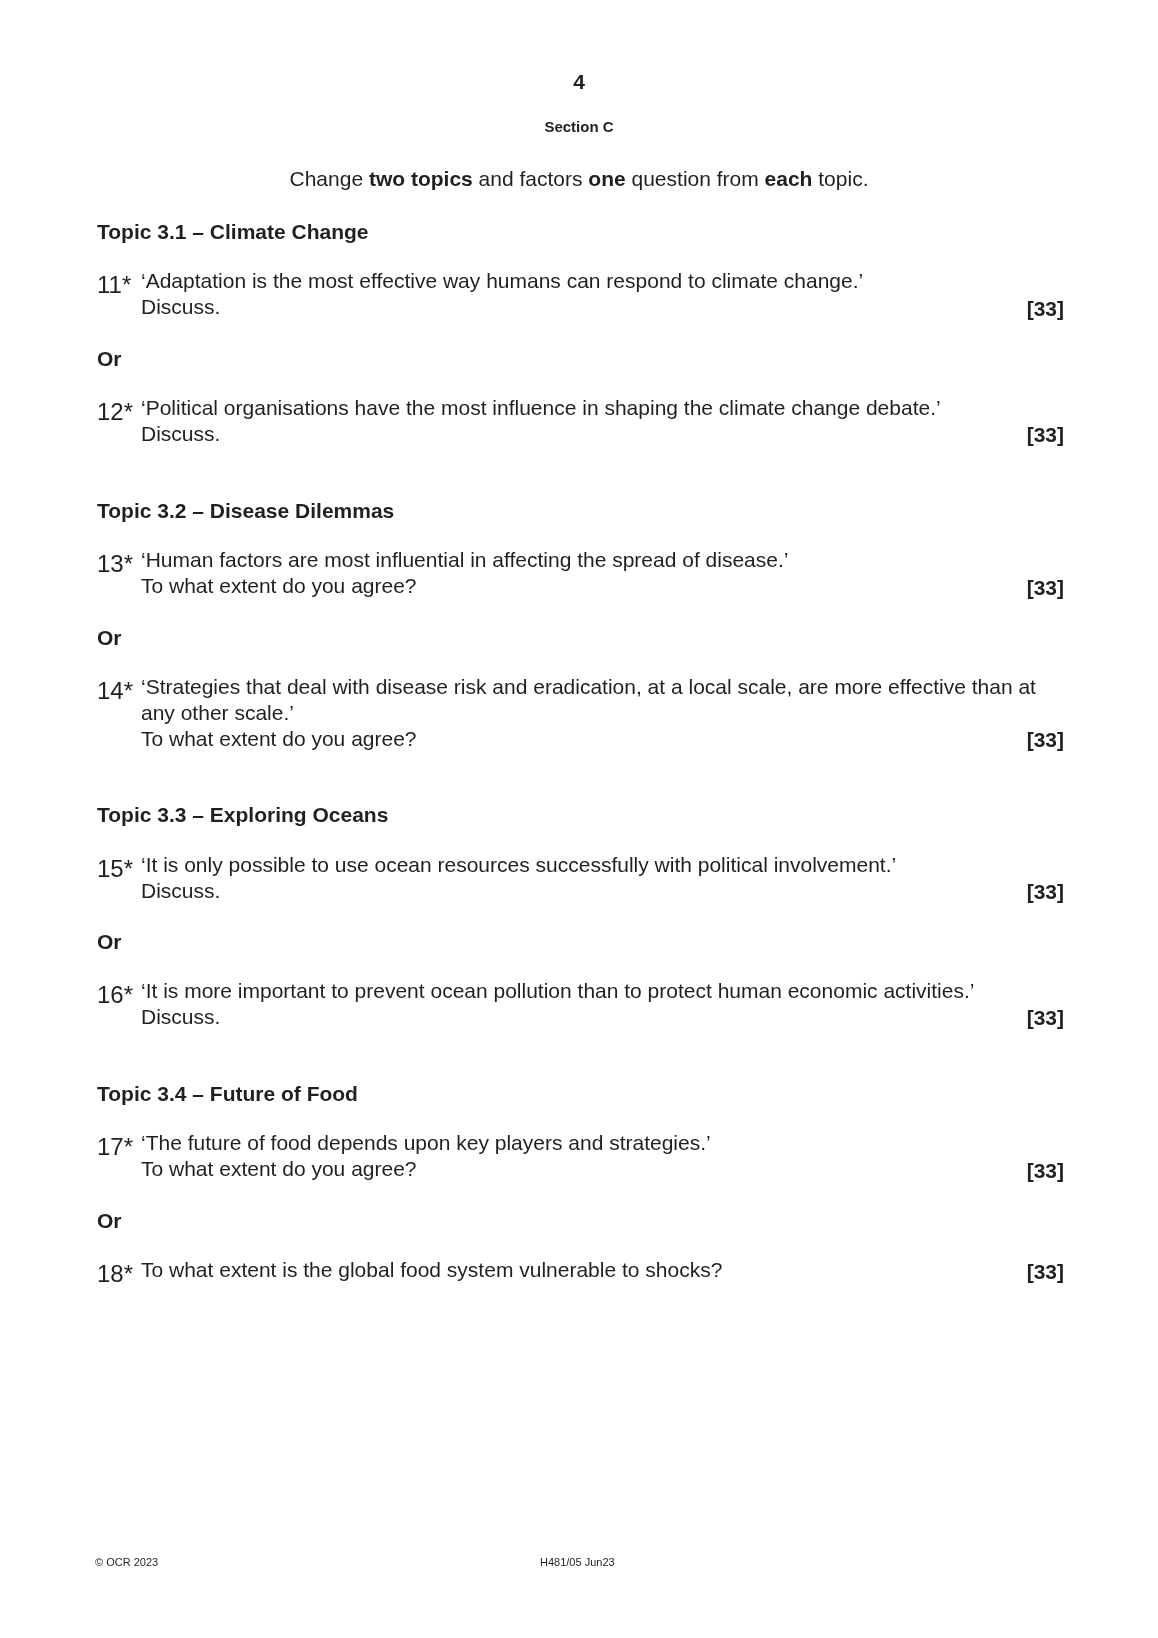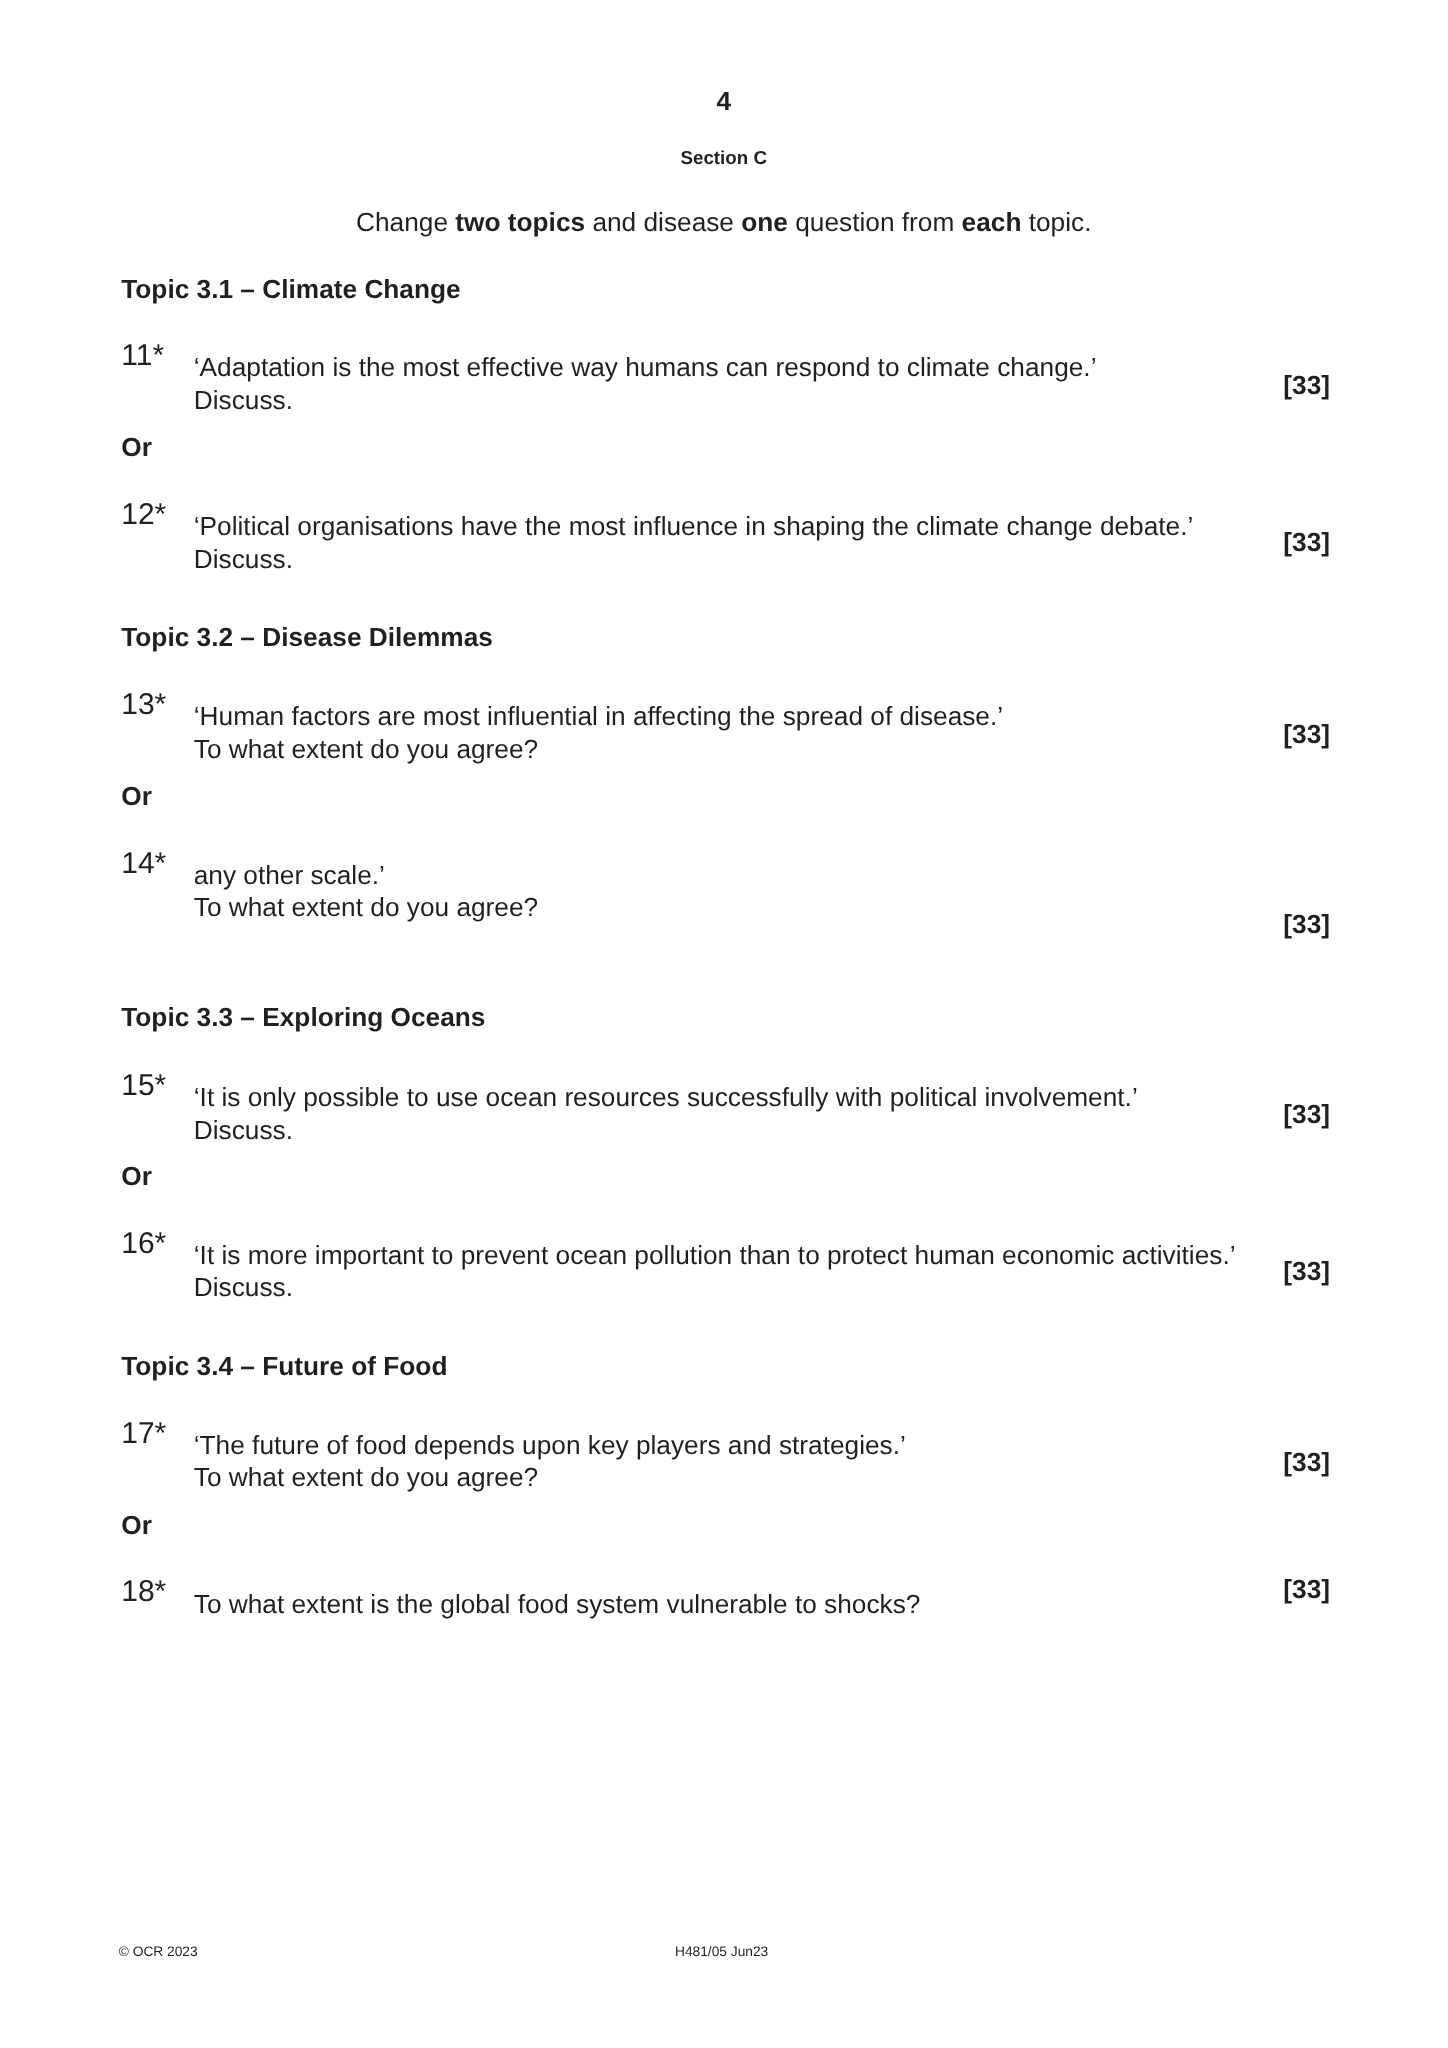--- a/index.html
+++ b/index.html
@@ -8,32 +8,32 @@
     font-family: "Liberation Sans", sans-serif; color: #231f20;
   }
   .abs { position: absolute; }
   .center { left: 0; width: 1158px; text-align: center; }
   .page-num { top: 70px; font-size: 21px; font-weight: bold; }
   .section-title { top: 118px; font-size: 15px; font-weight: bold; }
   .instruction { top: 167px; font-size: 21px; }
   .instruction b { font-weight: bold; }
   .topic { left: 97px; font-size: 21px; font-weight: bold; text-align: center; }
   .qnum { left: 97px; font-size: 24px; font-weight: normal; }
-  .qtext { left: 155px; font-size: 21px; line-height: 26px; width: 920px; margin-top: 14px; }
+  .qtext { left: 141px; font-size: 21px; line-height: 26px; width: 920px; }
   .marks { right: 94px; font-size: 21px; font-weight: bold; }
   .or { left: 97px; font-size: 21px; font-weight: bold; }
   .footer { top: 1556px; font-size: 11px; text-align: right; }
 </style>
 </head>
 <body>
 
 <div class="abs center page-num">4</div>
 <div class="abs center section-title">Section C</div>
 <div class="abs center instruction">
-  <span>Change </span><b>two topics</b><span> and disease </span><b>one</b><span> question from </span><b>each</b><span> topic.</span>
+  <span>Change </span><b>two topics</b><span> and factors </span><b>one</b><span> question from </span><b>each</b><span> topic.</span>
 </div>
 
 <div class="abs topic" style="top:220px">Topic 3.1 – Climate Change</div>
 
 <div class="abs qnum" style="top:271px">11*</div>
 <div class="abs qtext" style="top:268px">
   <div>‘Adaptation is the most effective way humans can respond to climate change.’</div>
   <div>Discuss.</div>
 </div>
 <div class="abs marks" style="top:297px">[33]</div>
@@ -53,20 +53,21 @@
 <div class="abs qtext" style="top:547px">
   <div>‘Human factors are most influential in affecting the spread of disease.’</div>
   <div>To what extent do you agree?</div>
 </div>
 <div class="abs marks" style="top:576px">[33]</div>
 
 <div class="abs or" style="top:626px">Or</div>
 
 <div class="abs qnum" style="top:677px">14*</div>
 <div class="abs qtext" style="top:674px; width:940px">
+  <div>‘Strategies that deal with disease risk and eradication, at a local scale, are more effective than at</div>
   <div>any other scale.’</div>
   <div>To what extent do you agree?</div>
 </div>
 <div class="abs marks" style="top:728px">[33]</div>
 
 <div class="abs topic" style="top:803px">Topic 3.3 – Exploring Oceans</div>
 
 <div class="abs qnum" style="top:855px">15*</div>
 <div class="abs qtext" style="top:852px">
   <div>‘It is only possible to use ocean resources successfully with political involvement.’</div>

